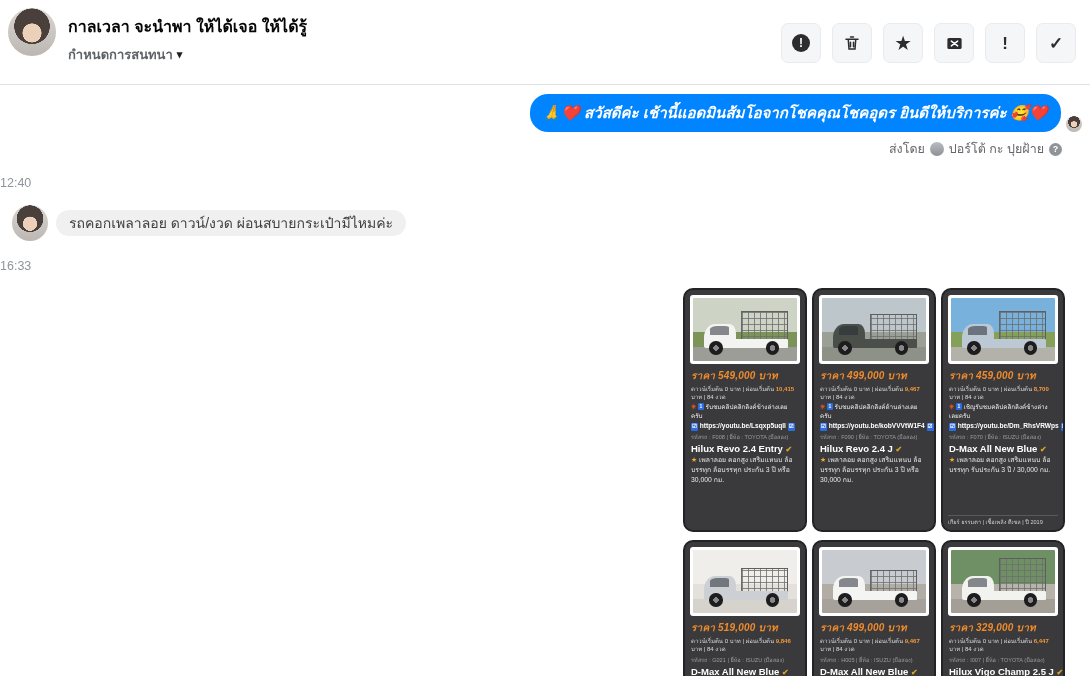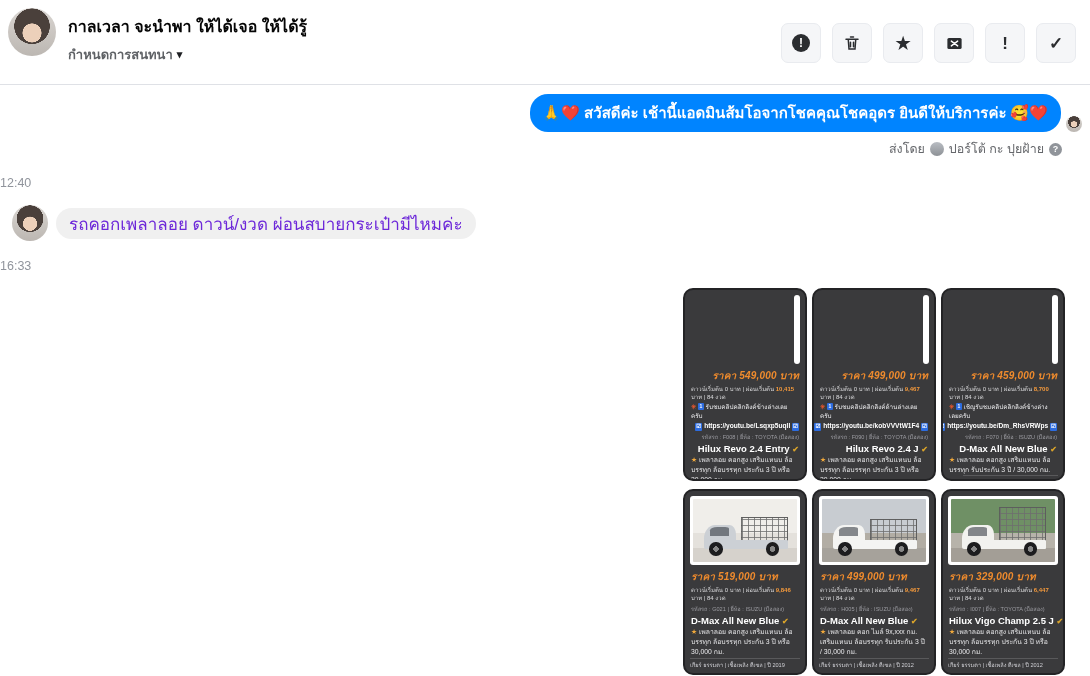--- a/index.html
+++ b/index.html
@@ -17,37 +17,37 @@
   .caret{font-size:11px;color:#1c1e21;}
   .actions{position:absolute;right:14px;top:23px;display:flex;gap:11px;}
   .abtn{width:38px;height:38px;border-radius:7px;background:#f5f6f8;border:1px solid #e9ebef;
         display:flex;align-items:center;justify-content:center;cursor:pointer;color:#1c1e21;}
   .circ{width:18px;height:18px;border-radius:50%;background:#2b2d30;color:#fff;font-size:12px;font-weight:700;
         display:flex;align-items:center;justify-content:center;}
   .glyph{font-size:17px;font-weight:700;color:#2b2d30;line-height:1;}
   
   .row-sent{position:absolute;top:94px;right:8px;display:flex;align-items:flex-end;gap:5px;}
   .bubble-out{background:#0084ff;color:#fff;font-size:15px;font-weight:700;padding:7px 13px;
-              border-radius:18px;white-space:nowrap;}
+              border-radius:18px;white-space:nowrap;font-style:italic;}
   .seen-av{width:16px;height:16px;flex:0 0 16px;}
   .sent-by{position:absolute;top:139px;right:28px;font-size:12.5px;color:#65676b;
            display:flex;align-items:center;gap:5px;}
   .mini-av{width:14px;height:14px;border-radius:50%;background:linear-gradient(#b9bdc3,#8d9196);}
   .help{width:13px;height:13px;border-radius:50%;background:#90949a;color:#fff;font-size:9px;font-weight:700;
         display:flex;align-items:center;justify-content:center;}
   .ts{position:absolute;left:0;width:1090px;font-size:12.5px;color:#90949c;}
   .ts1{top:176px;} .ts2{top:259px;}
   .row-recv{position:absolute;top:205px;left:12px;display:flex;align-items:center;gap:8px;}
   .av-sm{width:36px;height:36px;}
-  .bubble-in{background:#f0f0f0;color:#6d28d9;font-size:17px;padding:2px 13px;border-radius:18px;white-space:nowrap;}
+  .bubble-in{background:#f0f0f0;color:#404040;font-size:14px;padding:2px 13px;border-radius:18px;white-space:nowrap;}
   
   .grid{position:absolute;left:683px;top:288px;display:grid;grid-template-columns:repeat(3,124px);gap:8px 5px;}
   .card{background:#3a3a3c;border:2px solid #232325;border-radius:10px;padding:5px 5px 4px;
         box-sizing:border-box;display:flex;flex-direction:column;overflow:hidden;cursor:pointer;}
-  .h1{height:193px;align-items:flex-end;} .h2{height:186px;}
+  .h1{height:244px;} .h2{height:186px;}
   .photo{background:#fff;border-radius:3px;padding:3px;}
   .scene{height:63px;position:relative;overflow:hidden;border-radius:1px;
          background:linear-gradient(to bottom,var(--sky) 0 54%,var(--ground) 54% 78%,var(--road) 78% 100%);}
   .truck{position:absolute;left:11%;right:9%;bottom:10%;height:66%;}
   .cage{position:absolute;right:0;bottom:26%;width:56%;height:var(--cageh,70%);
         border:1px solid rgba(90,90,90,.85);box-sizing:border-box;
         background:repeating-linear-gradient(90deg,rgba(110,110,110,.8) 0 1px,rgba(0,0,0,0) 1px 6px),
                    repeating-linear-gradient(0deg,rgba(110,110,110,.8) 0 1px,rgba(0,0,0,0) 1px 6px);}
   .bed{position:absolute;left:34%;right:0;bottom:16%;height:22%;background:var(--body);border-radius:1px;}
   .cab{position:absolute;left:0;bottom:16%;width:38%;height:58%;background:var(--body);

